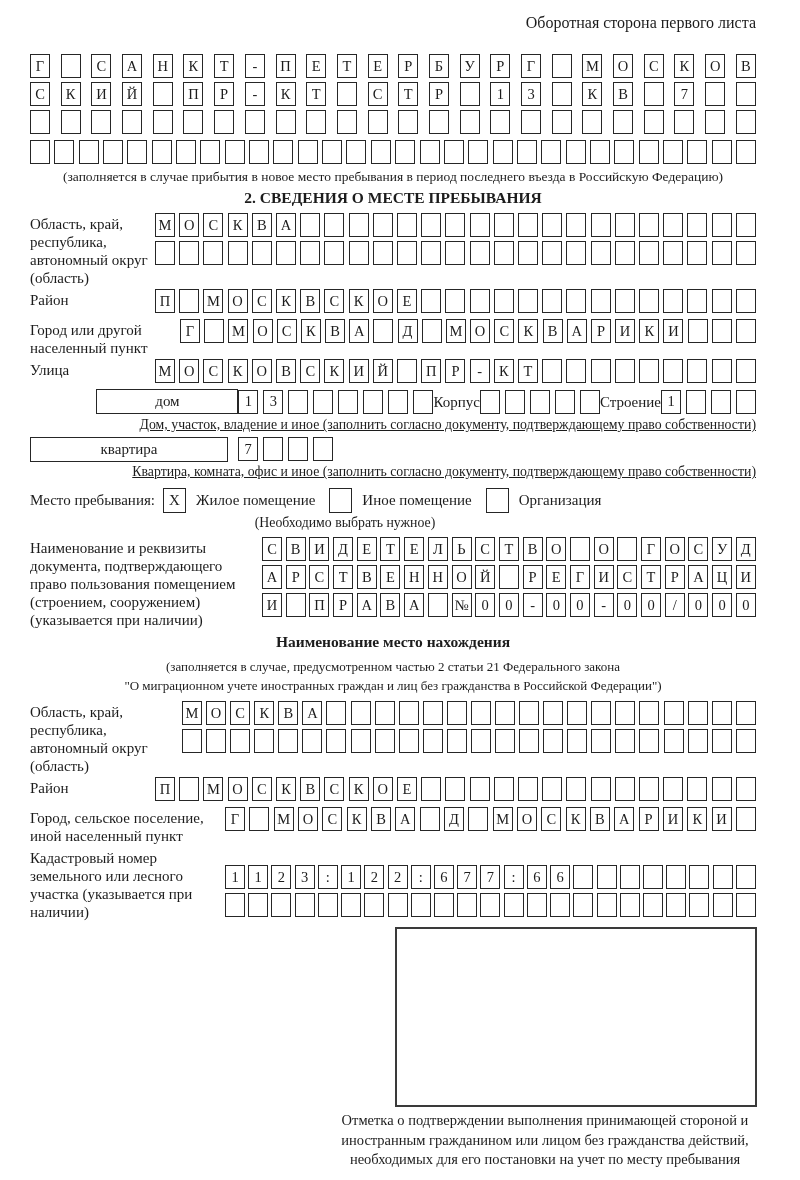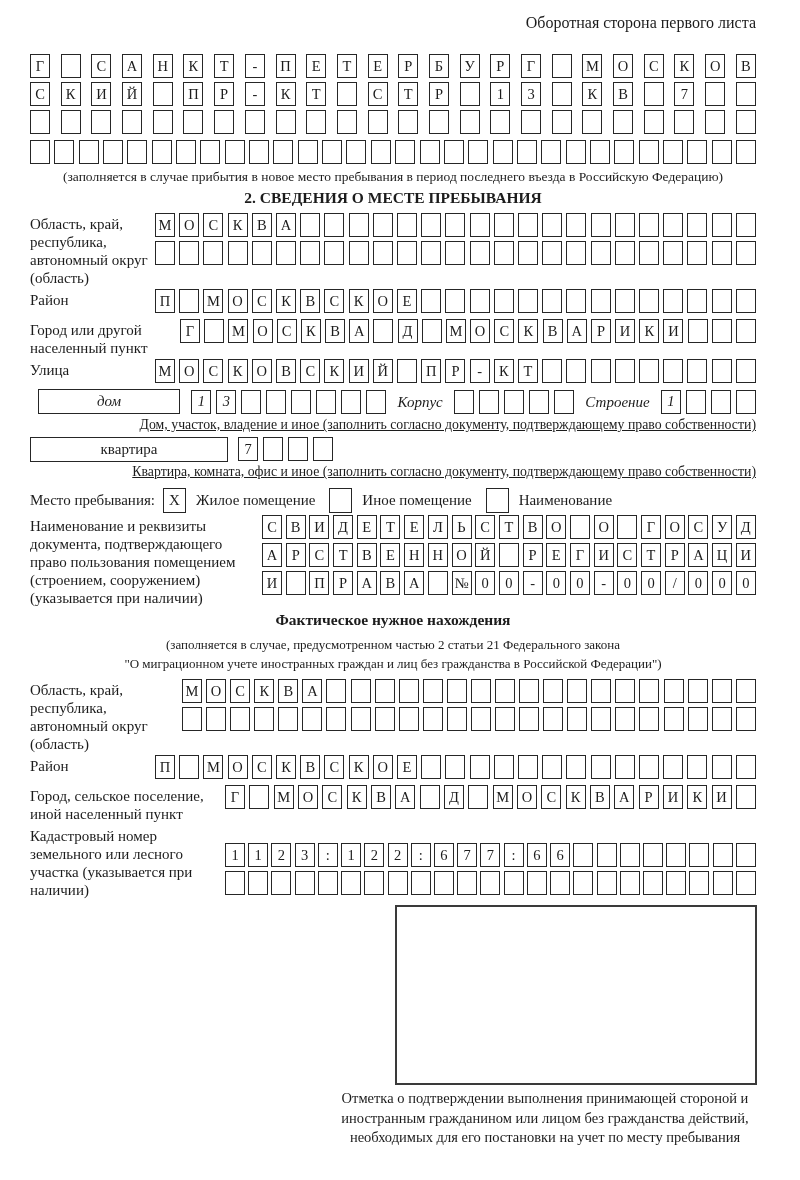--- a/index.html
+++ b/index.html
@@ -28,21 +28,21 @@
   .fullrow{margin-top:2px;}
   .note{font-size:13.5px;text-align:center;margin:2px 0 4px 0;line-height:17px;}
   .note-left{font-size:13.8px;text-align:right;margin:1px 0 4px 2px;text-decoration:underline;}
   .sec-title{font-weight:bold;font-size:15.5px;text-align:center;margin:4px 0 6px 0;}
   .wide-box{
     border:1.6px solid #262626;height:23px;display:flex;
     align-items:center;justify-content:center;font-size:15px;flex:none;
   }
   .house-box{width:140px;}
   .apt-box{width:196px;margin-right:10px;}
-  .house-row{justify-content:space-between;align-items:center;margin:2px 0 3px 8px;font-style:italic;}
+  .house-row{justify-content:flex-end;align-items:center;margin:2px 0 3px 2px;}
   .inline-label{padding-top:2px;}
   .stay-row{align-items:center;margin-top:8px;}
   .cb{
     flex:none;width:21px;height:23px;border:1.6px solid #262626;
     display:flex;align-items:center;justify-content:center;font-size:15px;
   }
   .stay-row .lbl{margin:0 14px 0 10px;}
   .stay-note{font-size:13.8px;margin:2px 0 6px 150px;width:330px;text-align:center;}
   .doc-block{margin-top:2px;}
   .fact-note{font-size:13px;text-align:center;line-height:19px;margin-bottom:6px;}
@@ -374,22 +374,23 @@
   </div>
   <div class="note-left">Квартира, комната, офис и иное (заполнить согласно документу, подтверждающему право собственности)</div>
 
   <div class="frow stay-row">
     <span>Место пребывания:</span>
     <span class="cb" style="margin-left:8px;">X</span>
     <span class="lbl">Жилое помещение</span>
     <span class="cb"></span>
     <span class="lbl">Иное помещение</span>
     <span class="cb"></span>
-    <span class="lbl">Наименование</span>
-  </div>
+    <span class="lbl">Организация</span>
+  </div>
+  <div class="stay-note">(Необходимо выбрать нужное)</div>
 
   <div class="frow doc-block">
     <div class="flabel w232">Наименование и реквизиты документа, подтверждающего право пользования помещением (строением, сооружением) (указывается при наличии)</div>
     <div class="rows">
       <div class="cells">
           <div class="cell">С</div>
           <div class="cell">В</div>
           <div class="cell">И</div>
           <div class="cell">Д</div>
           <div class="cell">Е</div>
@@ -452,21 +453,21 @@
           <div class="cell">0</div>
           <div class="cell">0</div>
           <div class="cell">/</div>
           <div class="cell">0</div>
           <div class="cell">0</div>
           <div class="cell">0</div>
         </div>
     </div>
   </div>
 
-  <div class="sec-title mt4">Фактическое нужное нахождения</div>
+  <div class="sec-title mt4">Наименование место нахождения</div>
   <div class="fact-note">
     <span>(заполняется в случае, предусмотренном частью 2 статьи 21 Федерального закона</span><br>
     <span>"О миграционном учете иностранных граждан и лиц без гражданства в Российской Федерации")</span>
   </div>
 
   <div class="frow">
     <div class="flabel w152">Область, край, республика, автономный округ (область)</div>
     <div class="rows">
       <div class="cells">
           <div class="cell">М</div>

